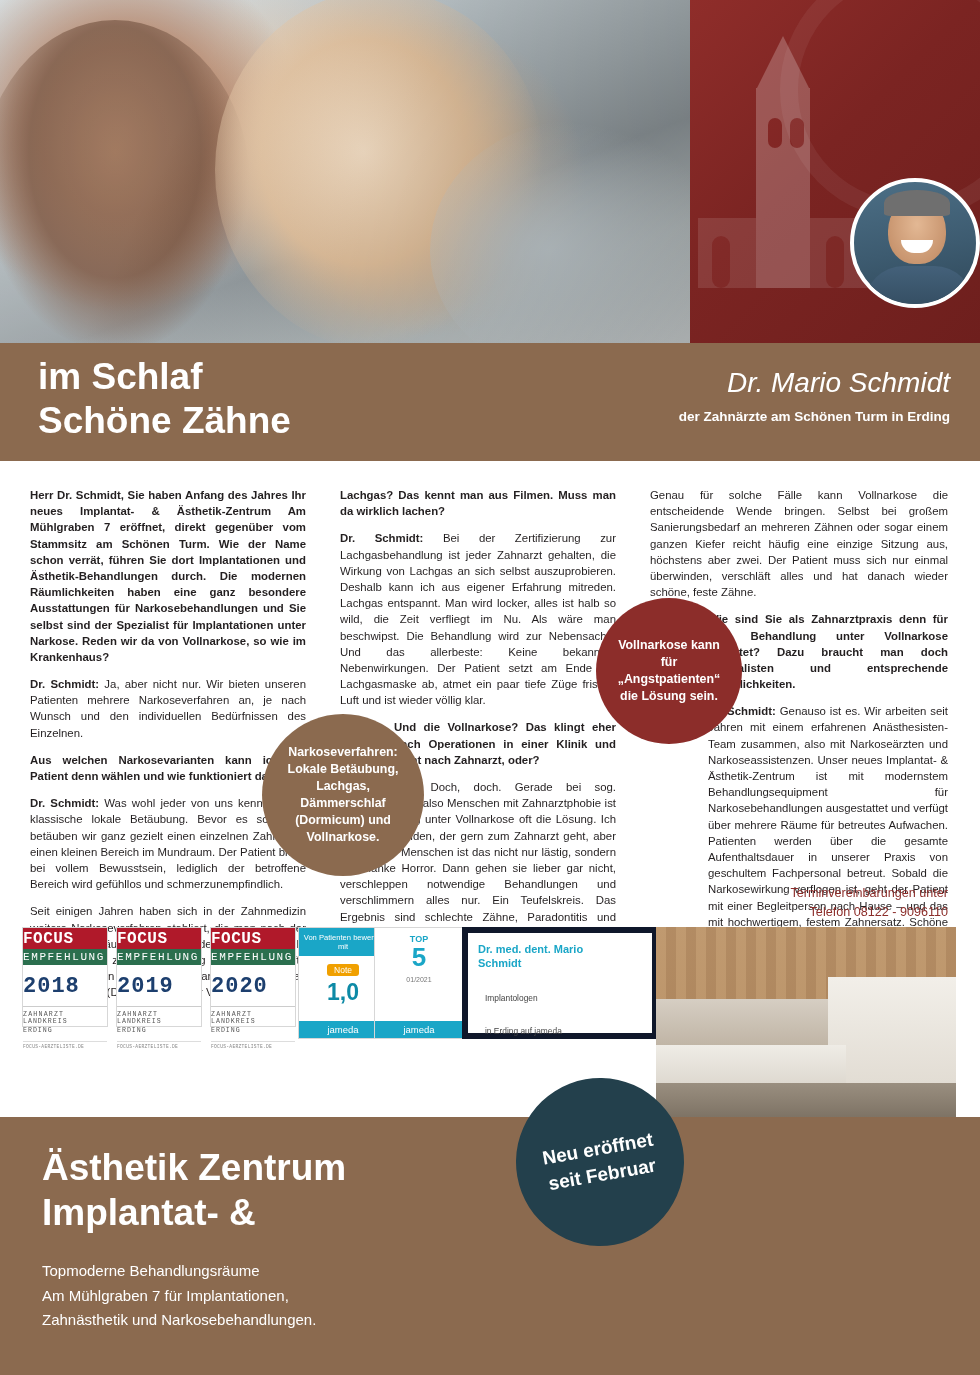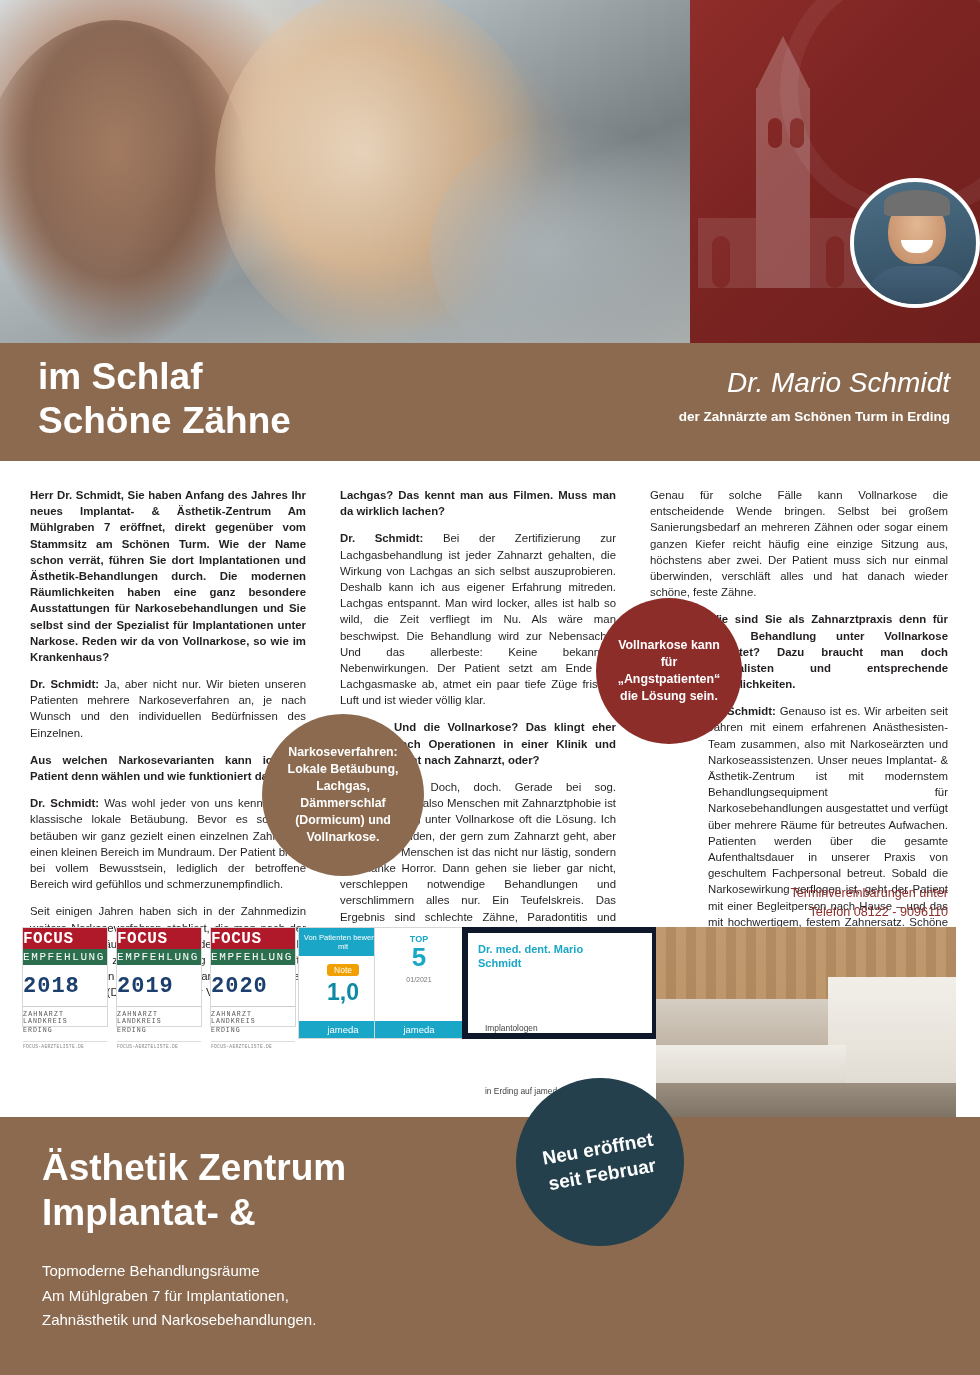--- a/index.html
+++ b/index.html
@@ -178,21 +178,21 @@
   .jameda2 { left:352px; }
   .jameda2 .tophead{ background:#fff; color:#1aa6c7; font-weight:bold; font-size:9px; padding:6px 0 0; }
   .jameda2 .topnum{ color:#1aa6c7; font-weight:bold; font-size:26px; line-height:1; }
   .jameda2 .topdate{ color:#777; font-size:7px; margin-top:6px; }
 
   .docbox {
     position:absolute; left:440px; top:0; width:196px; height:112px;
     background:#fff; border:6px solid #0f172a; text-align:left; padding:9px 10px;
   }
   .docbox .dname{ color:#1aa6c7; font-weight:bold; font-size:11px; line-height:1.3; }
-  .docbox .drole{ color:#444; font-size:8.4px; margin-top:52px; line-height:1.35;padding-left:7px; }
+  .docbox .drole{ color:#444; font-size:8.4px; margin-top:22px; line-height:1.35;padding-left:7px; }
 
   
   .clinic {
     position:absolute; left:656px; top:927px; width:300px; height:190px;
     background:
       linear-gradient(180deg,#e8e2da 0%, #d6cec3 38%, #b9ad9c 70%, #8f8274 100%);
     overflow:hidden;
   }
   .clinic .wood{
     position:absolute; left:0; top:0; width:300px; height:72px;

